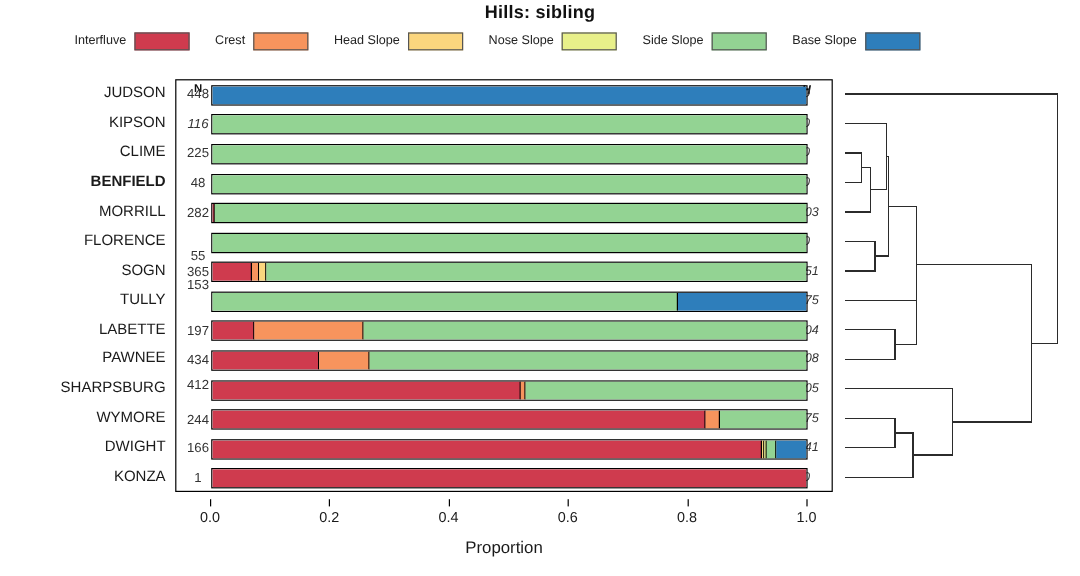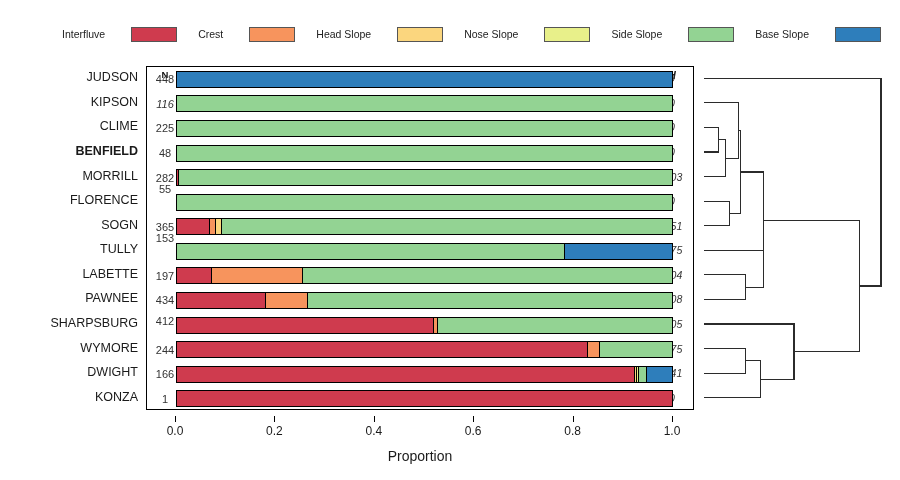--- a/index.html
+++ b/index.html
@@ -13,21 +13,21 @@
   .title{
     position:absolute;left:0;top:2px;width:900px;text-align:center;
     font-size:15px;font-weight:bold;color:#111;letter-spacing:.2px;
   }
 
   
   .legend{
     position:absolute;left:62px;top:24px;width:730px;height:20px;
     display:flex;align-items:center;
   }
-  .legend-item{display:flex;align-items:center;margin-right:21px;white-space:nowrap;gap:19px;}
+  .legend-item{display:flex;align-items:center;margin-right:21px;white-space:nowrap;}
   .legend-label{font-size:10.5px;color:#222;margin-right:7px;}
   .legend-swatch{width:46px;height:15px;border:1px solid #555;box-sizing:border-box;}
 
   
   .panel{
     position:absolute;left:146px;top:66px;width:548px;height:344px;
     border:1px solid #000;box-sizing:border-box;background:#fff;
   }
   
   .rows{position:absolute;left:0;top:0;width:548px;height:344px;}
@@ -64,20 +64,21 @@
   .xtitle{position:absolute;width:548px;text-align:center;font-size:14px;color:#1a1a1a;}
 
   
   .dendro{position:absolute;left:700px;top:66px;width:196px;height:344px;}
 </style>
 </head>
 <body>
 
 <div id="root">
 
+  <div class="title">Hills: sibling</div>
 
   <div class="legend">
       <div class="legend-item">
         <span class="legend-label">Interfluve</span>
         <span class="legend-swatch" style="background: rgb(207, 59, 78);"></span>
       </div>
       <div class="legend-item">
         <span class="legend-label">Crest</span>
         <span class="legend-swatch" style="background: rgb(247, 148, 93);"></span>
       </div>
@@ -139,21 +140,21 @@
         <div class="hval" style="top: 79px;">0</div>
         <div class="bar" style="left: 29px; width: 497px; top: 77.5px;">
           <div class="seg last" style="background: rgb(147, 211, 147); left: 0px; width: 494.6px;"></div>
         </div>
         <div class="nval" style="top: 104.571px;">282</div>
         <div class="hval" style="top: 103.571px;">0.03</div>
         <div class="bar" style="left: 29px; width: 497px; top: 102.071px;">
           <div class="seg" style="background: rgb(207, 59, 78); left: 0px; width: 1.9784px;"></div>
           <div class="seg last" style="background: rgb(147, 211, 147); left: 1.9784px; width: 492.622px;"></div>
         </div>
-        <div class="nval" style="top: 116px;">55</div>
+        <div class="nval" style="top: 141px;">55</div>
         <div class="hval" style="top: 128.143px;">0</div>
         <div class="bar" style="left: 29px; width: 497px; top: 126.643px;">
           <div class="seg last" style="background: rgb(147, 211, 147); left: 0px; width: 494.6px;"></div>
         </div>
         <div class="nval" style="top: 153.714px;">365</div>
         <div class="hval" style="top: 152.714px;">0.51</div>
         <div class="bar" style="left: 29px; width: 497px; top: 151.214px;">
           <div class="seg" style="background: rgb(207, 59, 78); left: 0px; width: 32.6436px;"></div>
           <div class="seg" style="background: rgb(247, 148, 93); left: 32.6436px; width: 5.9352px;"></div>
           <div class="seg" style="background: rgb(251, 214, 126); left: 38.5788px; width: 5.9352px;"></div>

